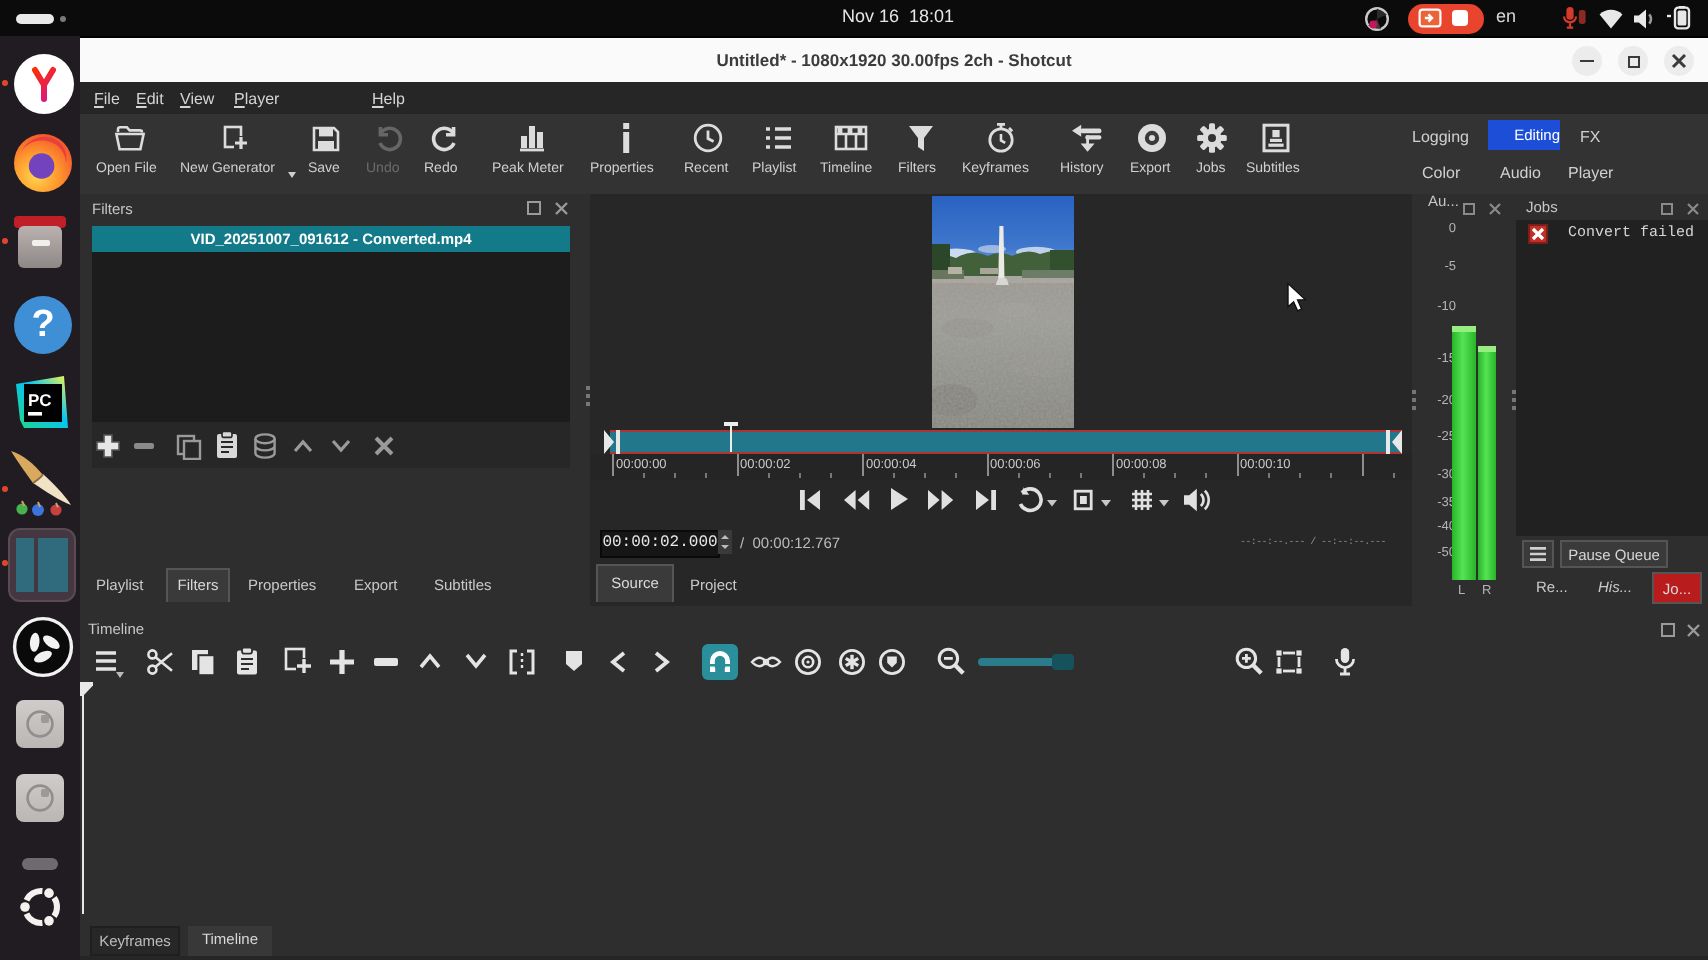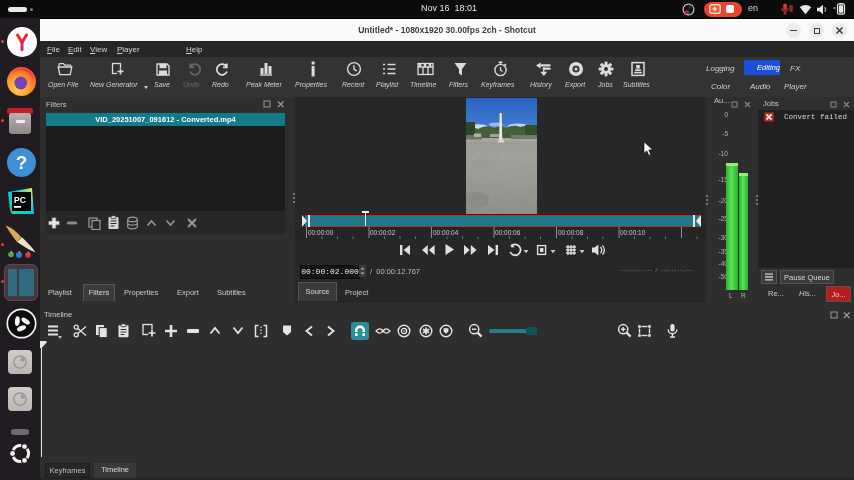--- a/index.html
+++ b/index.html
@@ -167,21 +167,21 @@
 <div class="abs" style="left:40px;top:41px;width:814px;height:16px;background:#262626;color:#d4d4d4;font-size:8px;">
   <span class="abs" style="left:7px;top:4px;"><u>F</u>ile</span>
   <span class="abs" style="left:28px;top:4px;"><u>E</u>dit</span>
   <span class="abs" style="left:50px;top:4px;"><u>V</u>iew</span>
   <span class="abs" style="left:77px;top:4px;"><u>P</u>layer</span>
   <span class="abs" style="left:107px;top:4px;margin-top:16px;"><u>S</u>ettings</span>
   <span class="abs" style="left:146px;top:4px;"><u>H</u>elp</span>
 </div>
 
 <div class="abs" style="left:40px;top:57px;width:814px;height:40px;background:#333333;"></div>
-<div id="toolbar" class="abs" style="left:0;top:0;width:714px;height:97px;font-size:7px;color:#d0d0d0;font-style:italic;">
+<div id="toolbar" class="abs" style="left:0;top:0;width:714px;height:97px;font-size:7px;color:#d0d0d0;">
   
   <div class="abs" style="left:48px;top:81px;">Open File</div>
   <div class="abs" style="left:90px;top:81px;">New Generator</div>
   <div class="abs" style="left:154px;top:81px;">Save</div>
   <div class="abs" style="left:183px;top:81px;color:#6b6b6b;">Undo</div>
   <div class="abs" style="left:212px;top:81px;">Redo</div>
   <div class="abs" style="left:246px;top:81px;">Peak Meter</div>
   <div class="abs" style="left:295px;top:81px;">Properties</div>
   <div class="abs" style="left:342px;top:81px;">Recent</div>
   <div class="abs" style="left:376px;top:81px;">Playlist</div>

